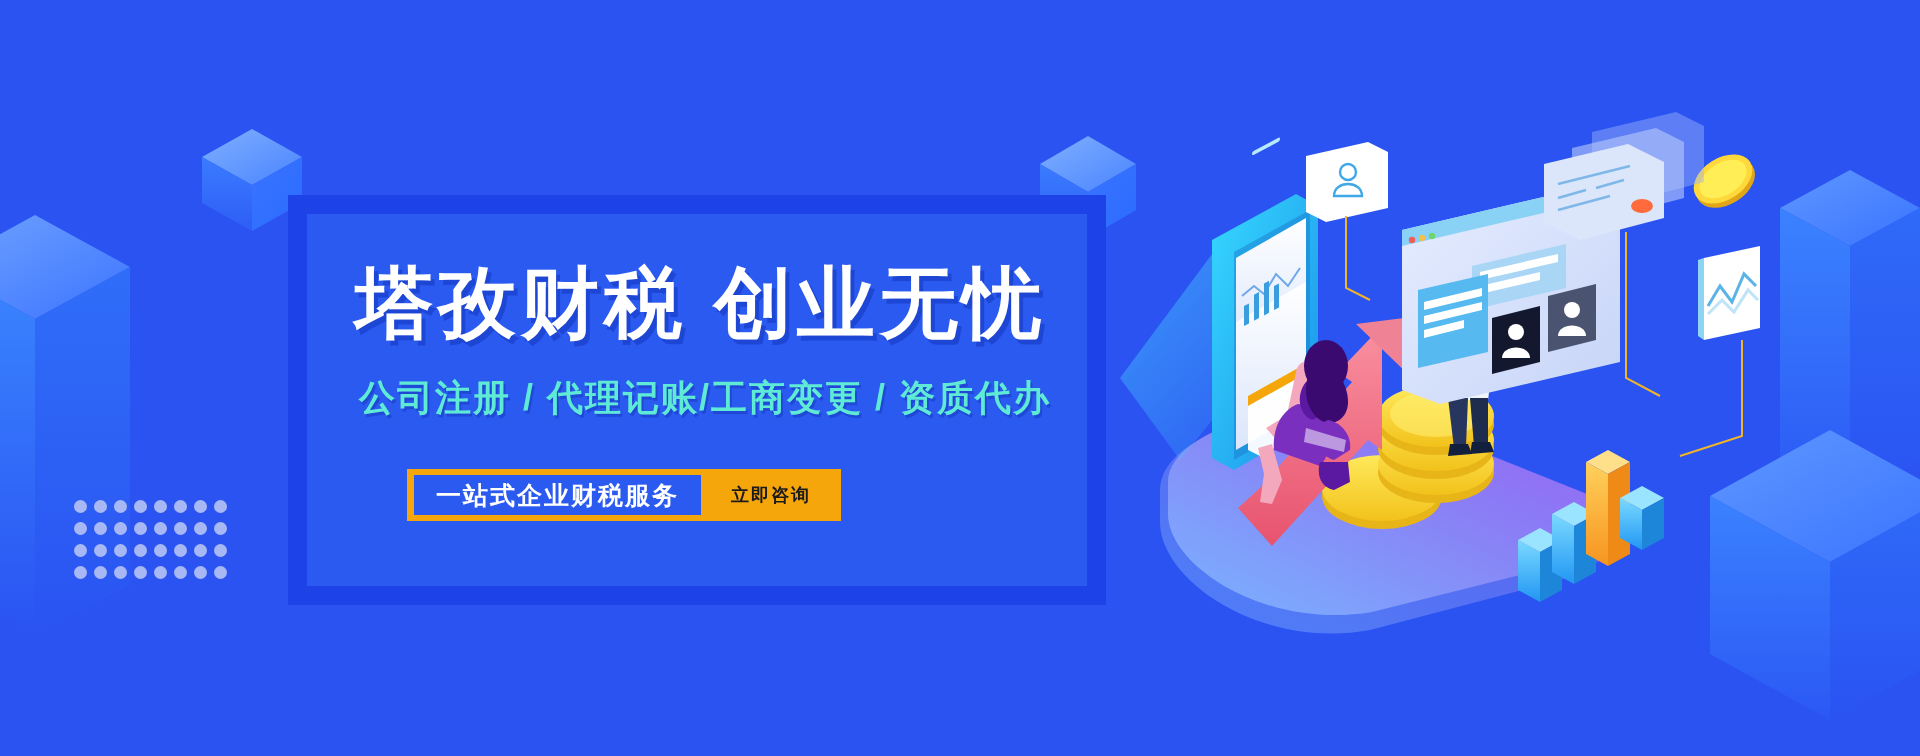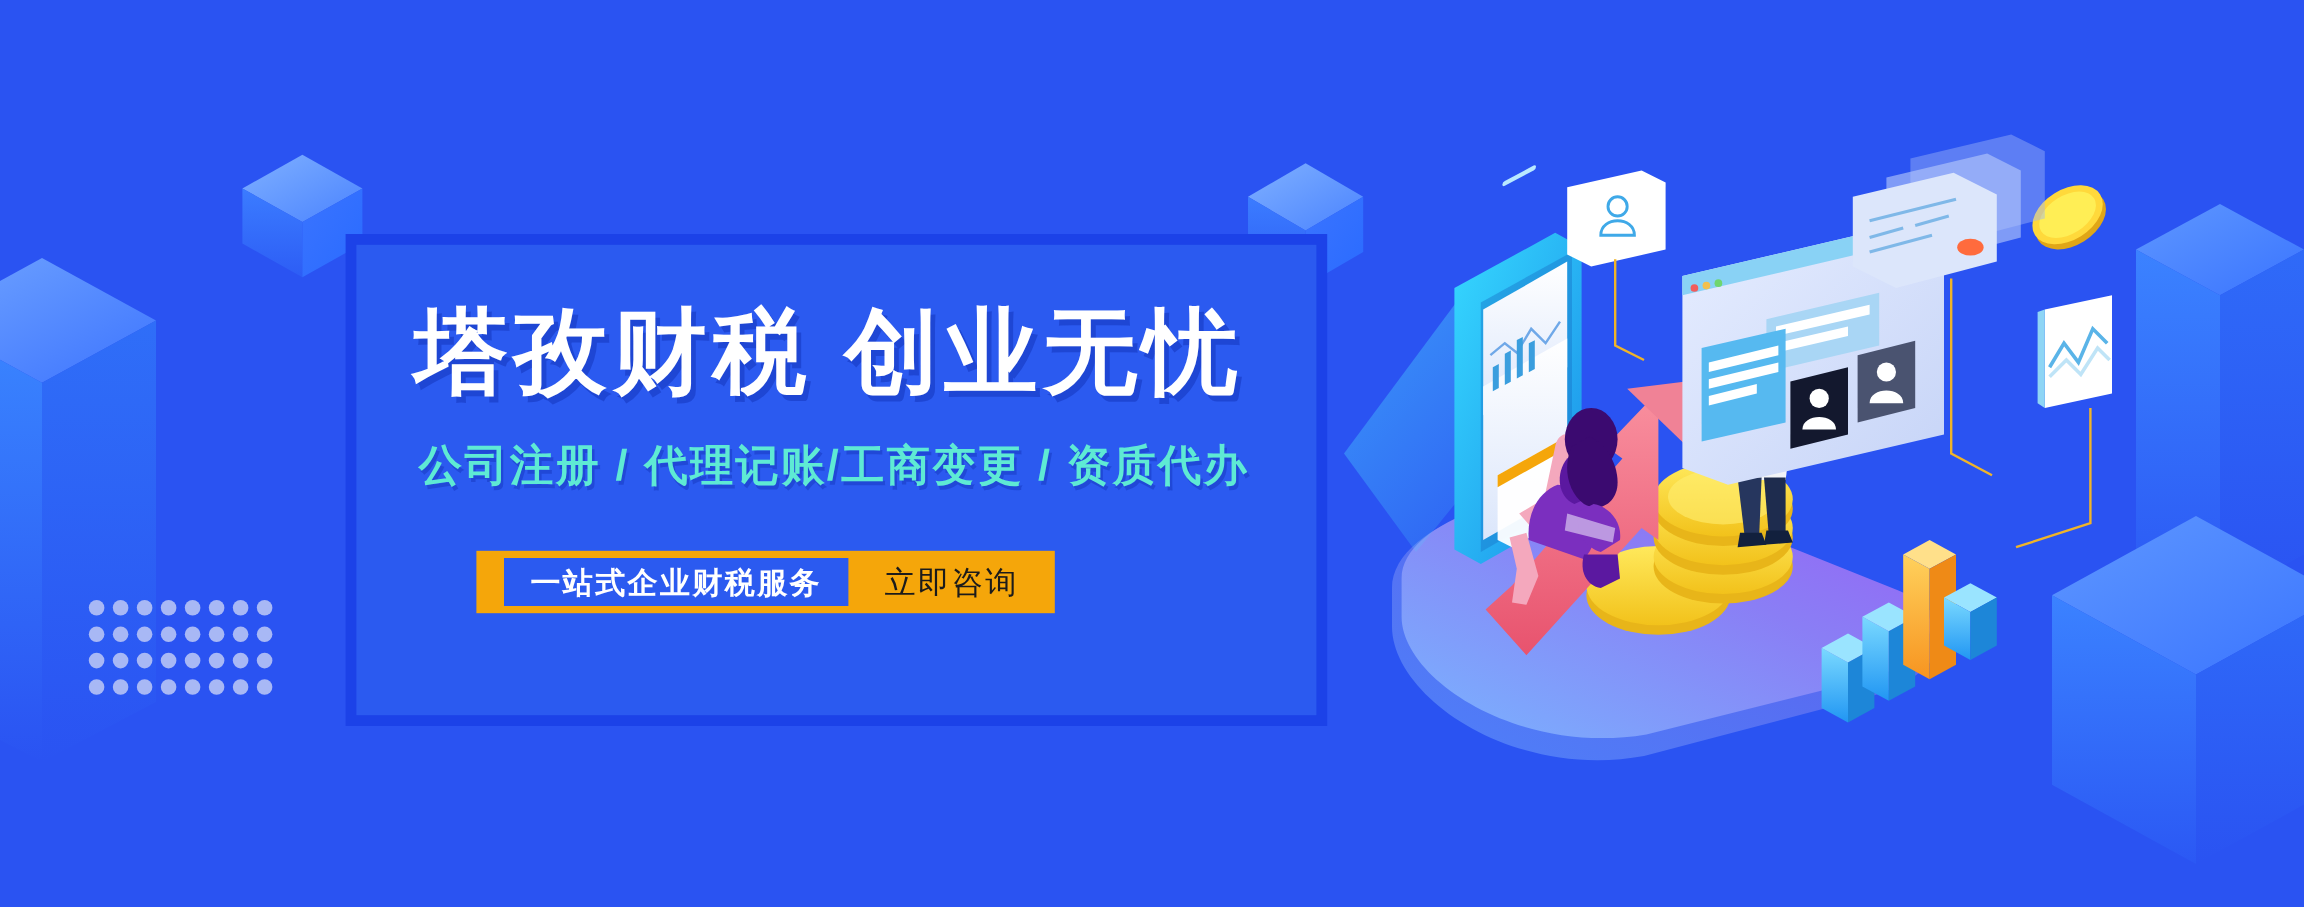--- a/index.html
+++ b/index.html
@@ -51,21 +51,21 @@
   .coin-big { left: 1686px; top: 142px; width: 74px; height: 74px; }
   
   .coin-cta { left: 995px; top: 455px; width: 62px; height: 62px; }
 
   
   .frame {
     position: absolute;
     left: 288px; top: 195px;
     width: 818px; height: 410px;
     background: #1c42e8;
-    padding: 9px;
+    padding: 19px;
   }
   .frame-inner {
     width: 100%; height: 100%;
     background: #2b5af0;
     position: relative;
   }
 
   .headline {
     position: absolute;
     left: 48px; top: 38px;
@@ -98,38 +98,38 @@
     align-items: center;
     padding: 0 4px;
   }
   .cta-pill {
     height: 40px;
     background: #2b5af0;
     display: flex;
     align-items: center;
     justify-content: center;
     padding: 0 22px;
-    margin-left: 19px;
+    margin-left: 3px;
   }
   .cta-pill span {
     font-size: 25px;
     font-weight: 700;
     letter-spacing: 2px;
     color: #ffffff;
     white-space: nowrap;
   }
   .cta-action {
     display: flex;
     align-items: center;
     justify-content: center;
     padding: 0 26px 0 30px;
   }
   .cta-action span {
-    font-size: 26px;
-    font-weight: 400;
+    font-size: 18px;
+    font-weight: 700;
     letter-spacing: 2px;
     color: #1b1b1b;
     white-space: nowrap;
   }
 
   
   .illus {
     position: absolute;
     left: 1120px; top: 110px;
     width: 640px; height: 560px;

